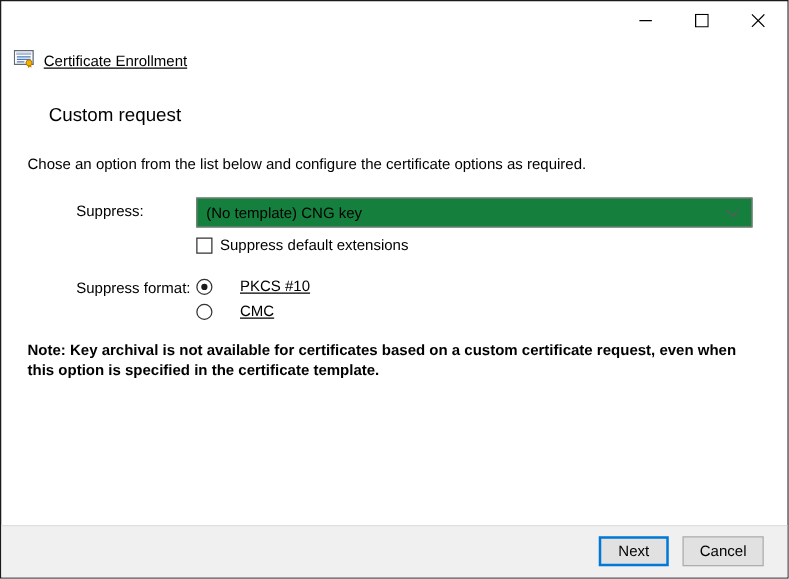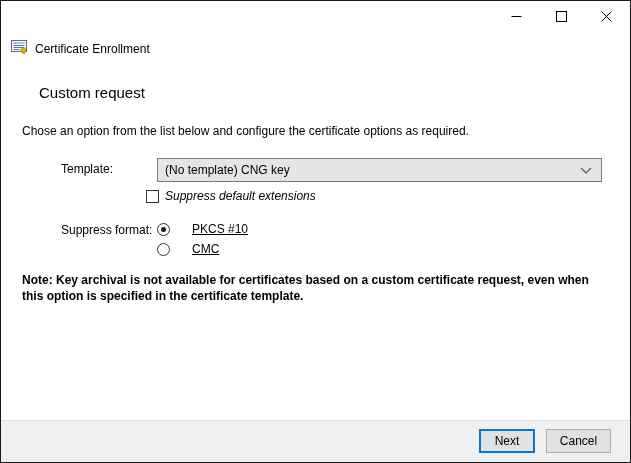--- a/index.html
+++ b/index.html
@@ -23,39 +23,39 @@
     width:45px; height:30px;
     display:flex; align-items:center; justify-content:center;
     background:transparent;
   }
   .caption-btn svg { display:block; }
   
   .app-header {
     position:absolute; left:10px; top:38px;
     display:flex; align-items:center; gap:7px;
   }
-  .app-header .title { font-size:12px; }
+  .app-header .title { font-size:12px;text-decoration:underline; }
   
   .page-title {
     position:absolute; left:38px; top:83px;
     font-size:15px;
   }
   .instruction { position:absolute; left:21px; top:123px; }
   .field-label-template { position:absolute; left:60px; top:161px; }
   .combobox {
     position:absolute; left:156px; top:157px;
     width:445px; height:24px;
-    background:#e5e5e5;
+    background:#15803d;
     border:1px solid #7a7a7a;
     display:flex; align-items:center; justify-content:space-between;
     padding:0 9px 0 7px;
   }
   .checkbox-row {
-    position:absolute; left:145px; top:188px;
-    display:flex; align-items:center; gap:6px;font-style:italic;
+    position:absolute; left:156px; top:188px;
+    display:flex; align-items:center; gap:6px;
   }
   .checkbox {
     width:13px; height:13px; flex:0 0 auto;
     background:#ffffff; border:1px solid #333333;
   }
   .field-label-request { position:absolute; left:60px; top:222px; }
   .radio-row { position:absolute; left:156px; display:flex; align-items:center; gap:22px;text-decoration:underline; }
   .radio-row.r1 { top:221px; }
   .radio-row.r2 { top:241px;justify-content:flex-end; }
   .radio {
@@ -136,21 +136,21 @@
         <circle cx="12.2" cy="11.3" r="2.4" fill="#f2b200" stroke="#b37a00" stroke-width="0.8"></circle>
       </svg>
     </span>
     <span class="title">Certificate Enrollment</span>
   </div>
 
   <div class="page-title" style="color: #000000;">Custom request</div>
 
   <div class="instruction">Chose an option from the list below and configure the certificate options as required.</div>
 
-  <div class="field-label-template">Template:</div>
+  <div class="field-label-template">Suppress:</div>
   <div class="combobox">
     <span>(No template) CNG key</span>
     <span>
       <svg width="12" height="7" viewBox="0 0 12 7">
           <polyline points="1,1 6,6 11,1" fill="none" stroke="#5a5a5a" stroke-width="1.2"></polyline>
         </svg>
     </span>
   </div>
 
   <div class="checkbox-row">

